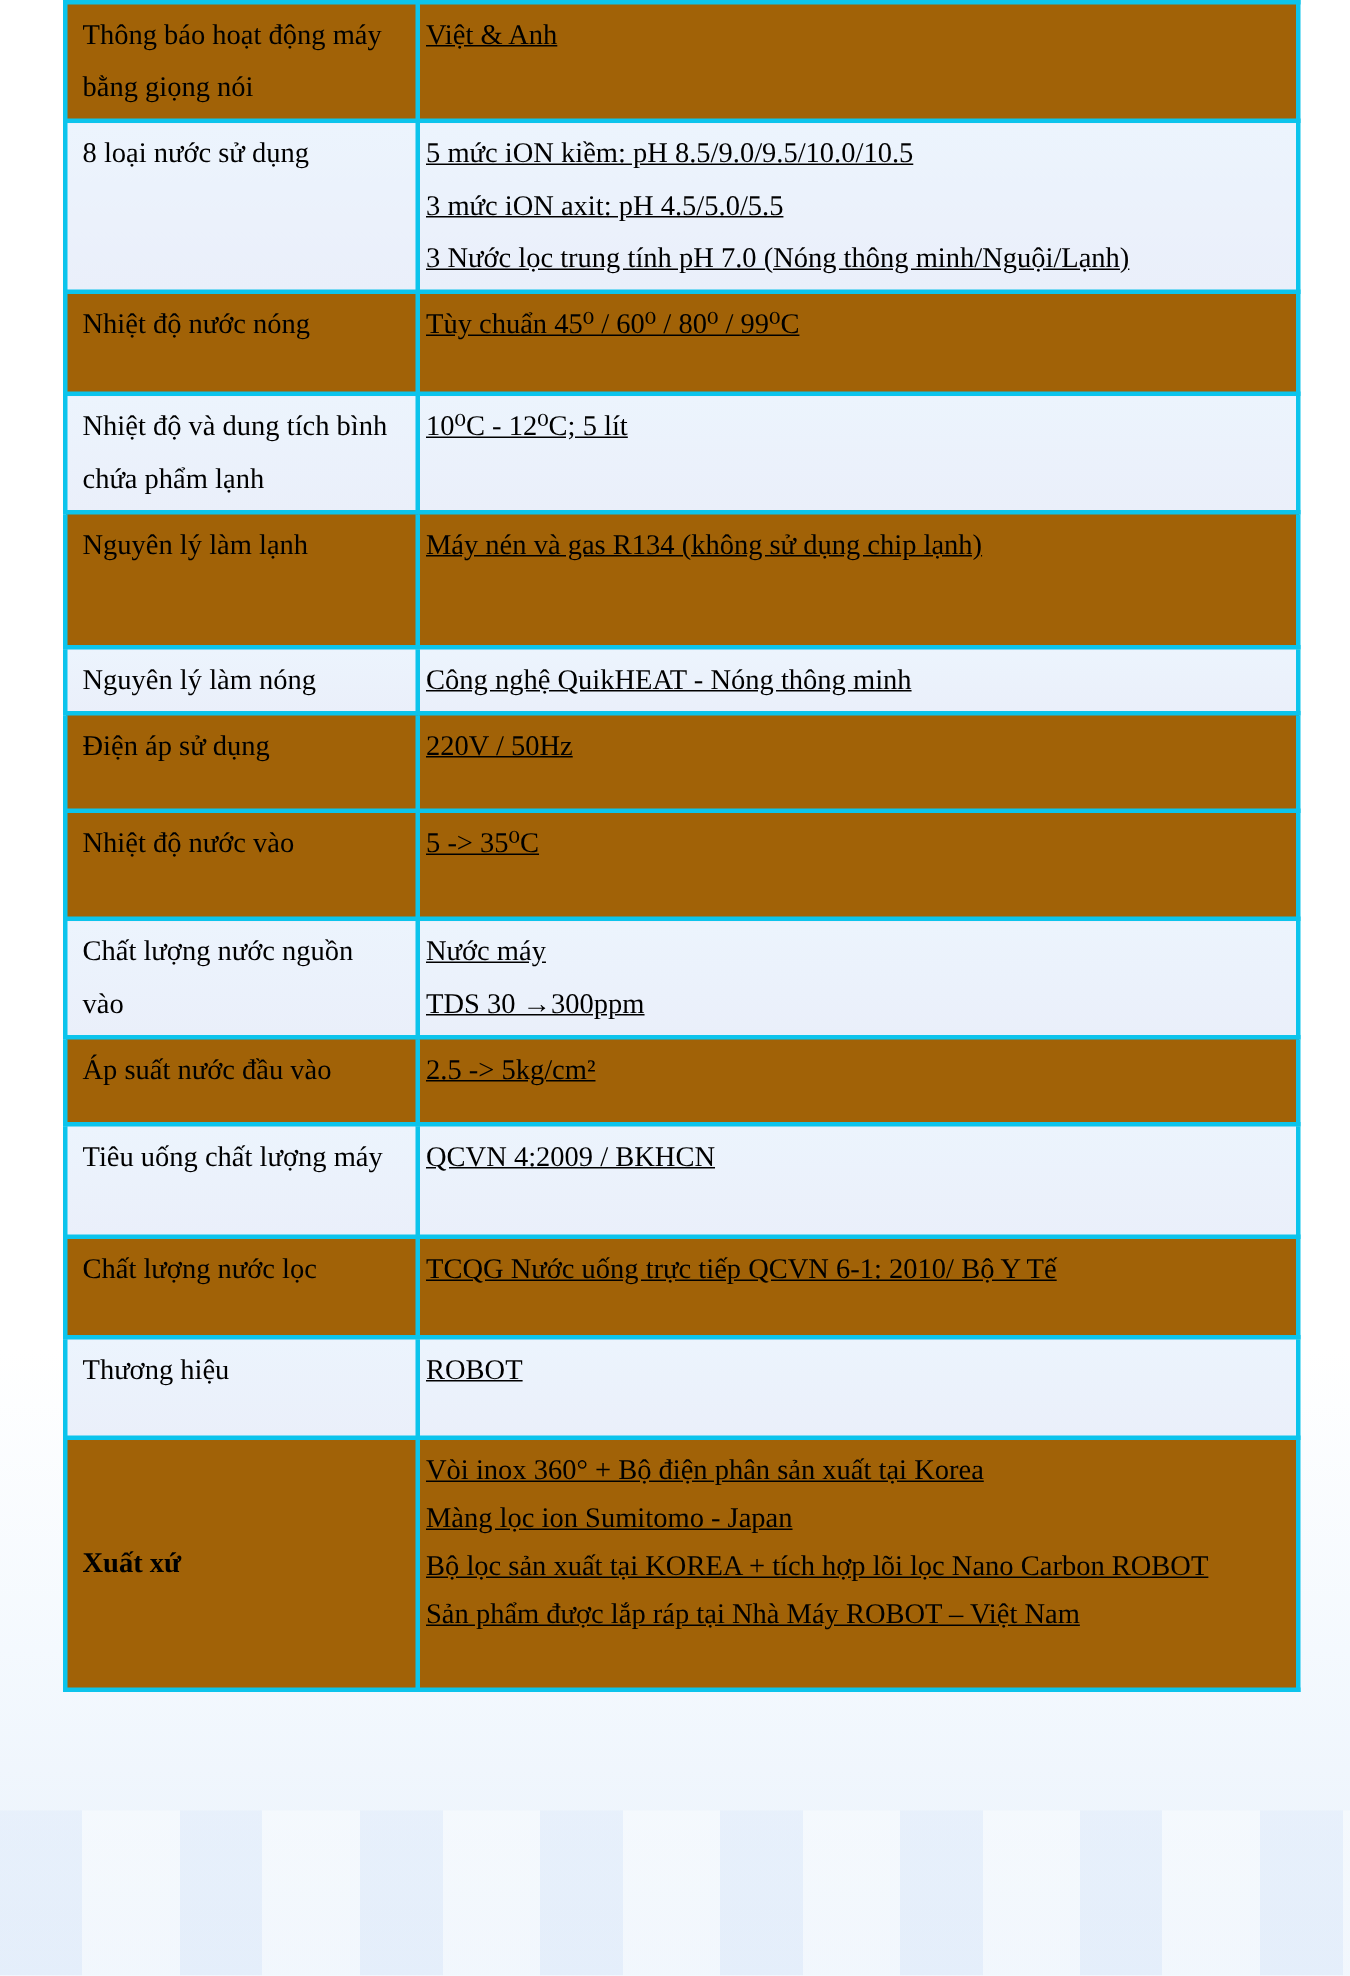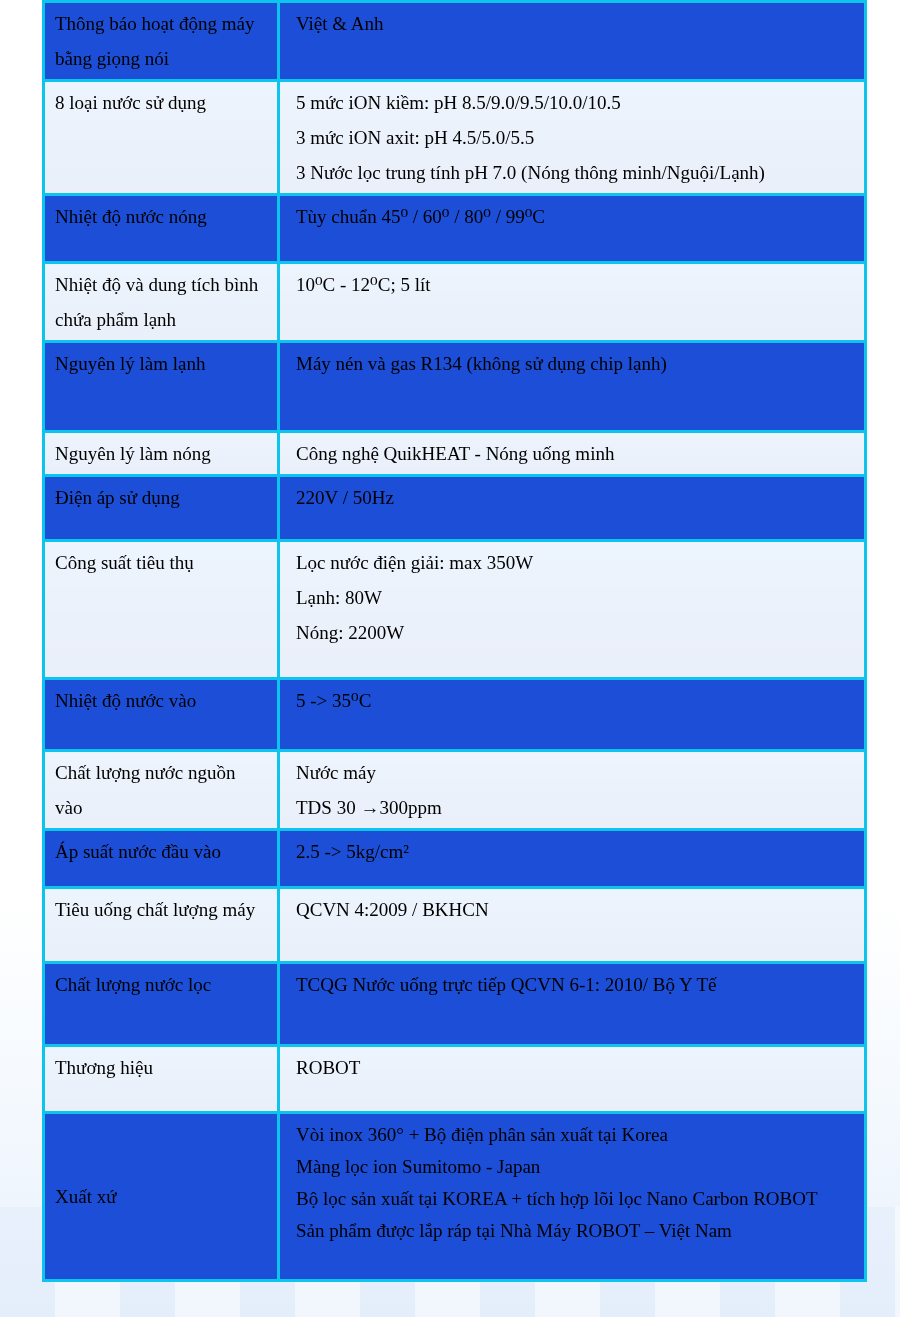--- a/index.html
+++ b/index.html
@@ -22,25 +22,25 @@
   .spec td{
     border:3px solid #0cc4ec;
     vertical-align:top;
     padding:3px 10px;
     font-size:19px;
     line-height:35px;
     word-wrap:break-word;
   }
   .spec col.c-label{width:235px;}
   .spec col.c-value{width:587px;}
-  .spec td.value{white-space:pre-line;padding-left:16px;}
-  .spec tr.cyan td{background:#1d4ed8;}
+  .spec td.value{white-space:pre-line;padding-left:4px;text-decoration:underline;}
+  .spec tr.cyan td{background:#a16207;}
   .spec tr.light td{background:linear-gradient(180deg,#ecf4fd,#eaeffa);}
   .spec tr.tight td.value{line-height:32px;padding-top:5px;}
-  .spec td.v-mid{vertical-align:middle;}
+  .spec td.v-mid{vertical-align:middle;font-weight:bold;}
 </style>
 </head>
 <body>
 
 <div class="bottom-band"></div>
 
 <table class="spec">
   <colgroup>
       <col class="c-label">
       <col class="c-value">
@@ -63,50 +63,44 @@
     <tr class="light" style="height:76px">
       <td class="label">Nhiệt độ và dung tích bình chứa phẩm lạnh</td>
       <td class="value">10⁰C - 12⁰C; 5 lít</td>
     </tr>
     <tr class="cyan" style="height:90px">
       <td class="label">Nguyên lý làm lạnh</td>
       <td class="value">Máy nén và gas R134 (không sử dụng chip lạnh)</td>
     </tr>
     <tr class="light" style="height:38px">
       <td class="label">Nguyên lý làm nóng</td>
-      <td class="value">Công nghệ QuikHEAT - Nóng uống minh</td>
+      <td class="value">Công nghệ QuikHEAT - Nóng thông minh</td>
     </tr>
     <tr class="cyan" style="height:65px">
       <td class="label">Điện áp sử dụng</td>
       <td class="value">220V / 50Hz</td>
-    </tr>
-    <tr class="light" style="height:138px">
-      <td class="label">Công suất tiêu thụ</td>
-      <td class="value">Lọc nước điện giải: max 350W
-Lạnh: 80W
-Nóng: 2200W</td>
     </tr>
     <tr class="cyan" style="height:72px">
       <td class="label">Nhiệt độ nước vào</td>
       <td class="value">5 -&gt; 35⁰C</td>
     </tr>
     <tr class="light" style="height:71px">
       <td class="label">Chất lượng nước nguồn vào</td>
       <td class="value">Nước máy
 TDS 30 →300ppm</td>
     </tr>
     <tr class="cyan" style="height:58px">
       <td class="label">Áp suất nước đầu vào</td>
       <td class="value">2.5 -&gt; 5kg/cm²</td>
     </tr>
     <tr class="light" style="height:75px">
       <td class="label">Tiêu uống chất lượng máy</td>
       <td class="value">QCVN 4:2009 / BKHCN</td>
     </tr>
-    <tr class="cyan" style="height:83px">
+    <tr class="cyan" style="height:67px">
       <td class="label">Chất lượng nước lọc</td>
       <td class="value">TCQG Nước uống trực tiếp QCVN 6-1: 2010/ Bộ Y Tế</td>
     </tr>
     <tr class="light" style="height:67px">
       <td class="label">Thương hiệu</td>
       <td class="value">ROBOT</td>
     </tr>
     <tr class="cyan tight" style="height:168px">
       <td class="label v-mid">Xuất xứ</td>
       <td class="value">Vòi inox 360° + Bộ điện phân sản xuất tại Korea

